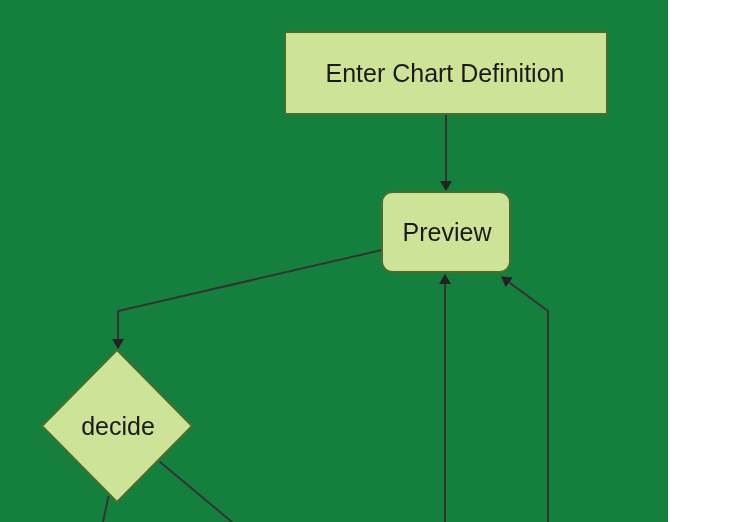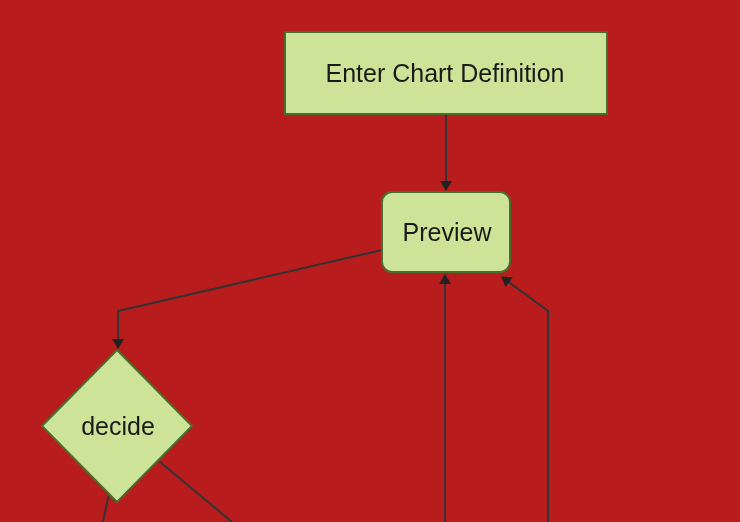--- a/index.html
+++ b/index.html
@@ -2,23 +2,23 @@
 <html><head>
 <meta charset="utf-8">
 <style>
   html, body {
     margin: 0;
     padding: 0;
     background: #ffffff;
   }
   .stage {
     position: relative;
-    width: 740px;
+    width: 668px;
     height: 522px;
-    background: #b91c1c;
+    background: #15803d;
     overflow: hidden;
     font-family: "Liberation Sans", sans-serif;
   }
   svg { display: block; }
   .edge {
     fill: none;
     stroke: #333333;
     stroke-width: 2px;
   }
   .edge.arrow {

